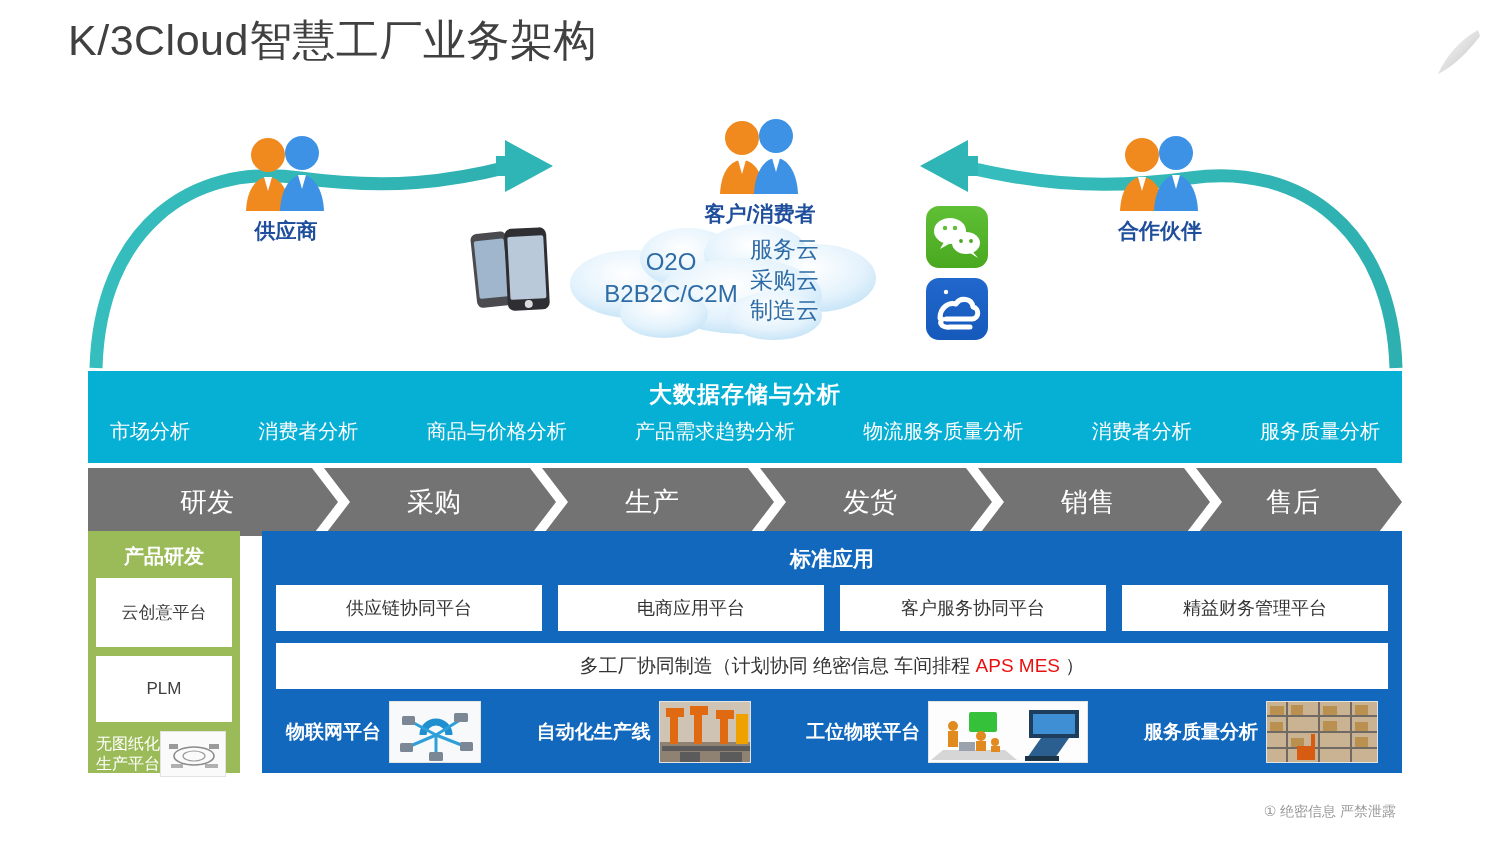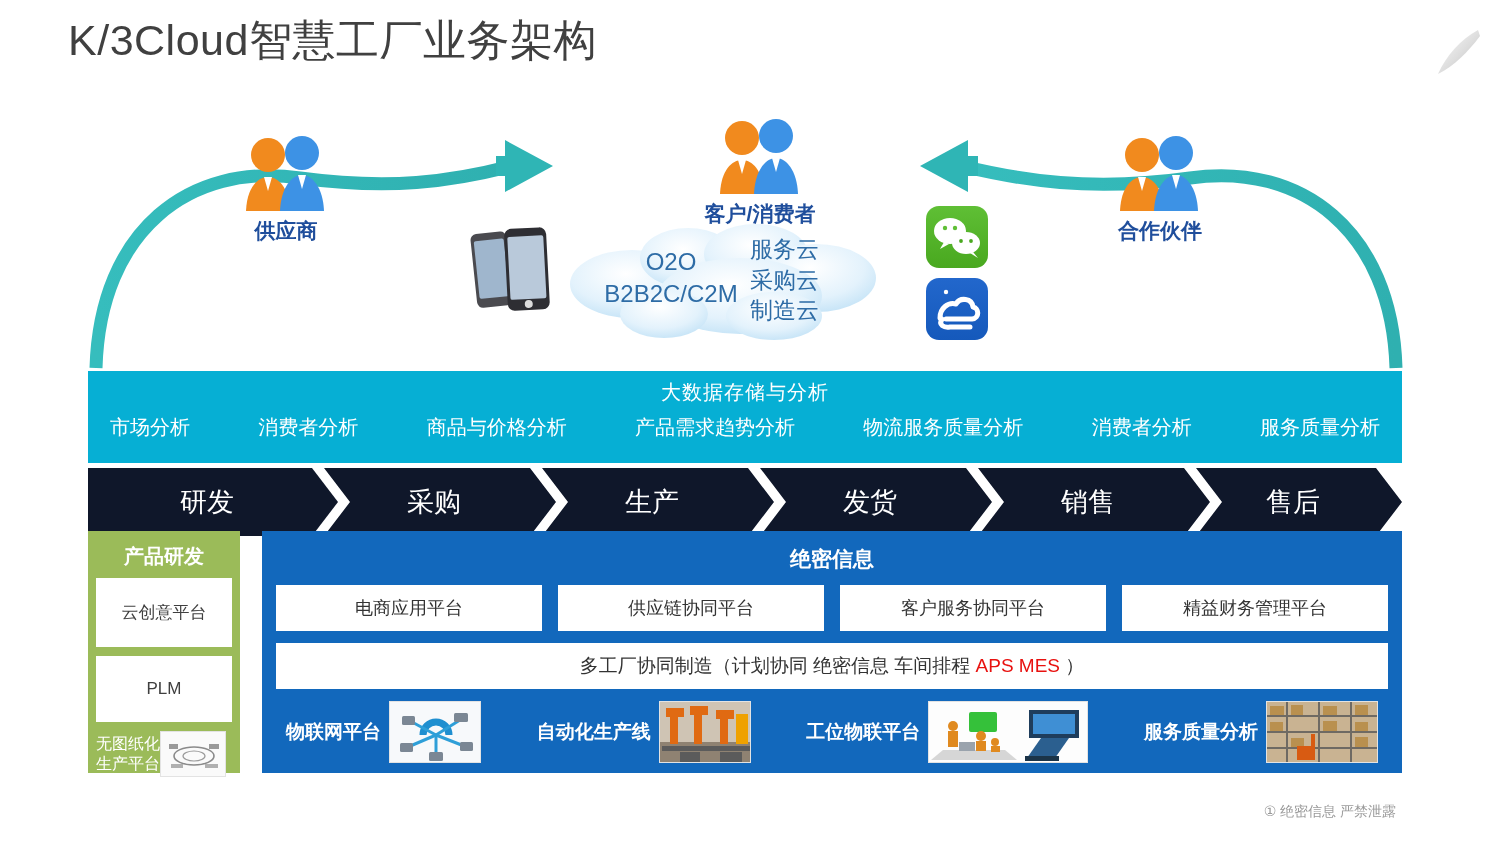--- a/index.html
+++ b/index.html
@@ -55,32 +55,32 @@
   .appicon { position:absolute; width:62px; height:62px; border-radius:13px; }
   .wechat { left: 926px; top: 206px; background: linear-gradient(#5fbf35,#49a81f); }
   .kcloud { left: 926px; top: 278px; background: linear-gradient(#2267cc,#1559bb); }
 
   
   .bigdata {
     position:absolute; left:88px; top:371px; width:1314px; height:92px;
     background:#06afd4; color:#fff;
   }
   .bigdata .bd-title {
-    text-align:center; font-size:20px; font-weight:400; padding-top:8px; letter-spacing:1px;
+    text-align:center; font-size:23px; font-weight:700; padding-top:8px; letter-spacing:1px;
   }
   .bigdata .bd-items {
     display:flex; justify-content:space-between; align-items:center;
     padding: 8px 22px 0 22px; font-size:20px;
   }
   .bigdata .bd-items span { white-space:nowrap; }
 
   
   .process { position:absolute; left:88px; top:468px; width:1314px; height:50px; }
   .chev {
-    position:absolute; top:0; height:68px; background:#0f172a;
+    position:absolute; top:0; height:68px; background:#737373;
     display:flex; align-items:center; justify-content:center;
     color:#fff; font-size:27px; font-weight:400;
   }
   .chev.first { clip-path: polygon(0 0, calc(100% - 26px) 0, 100% 50%, calc(100% - 26px) 100%, 0 100%); }
   .chev.mid   { clip-path: polygon(0 0, calc(100% - 26px) 0, 100% 50%, calc(100% - 26px) 100%, 0 100%, 26px 50%); }
   .chev span { transform: translateX(-6px); }
 
   
   .green-panel {
     position:absolute; left:88px; top:531px; width:152px; height:242px;
@@ -319,25 +319,25 @@
           <rect x="8" y="12" width="9" height="5" fill="#9a9a9a"></rect>
           <rect x="48" y="12" width="10" height="5" fill="#9a9a9a"></rect>
           <rect x="10" y="32" width="12" height="4" fill="#b0b0b0"></rect>
           <rect x="44" y="32" width="13" height="4" fill="#b0b0b0"></rect>
         </svg>
       </div>
     </div>
   </div>
 
   <div class="blue-panel">
-    <div class="bp-title">绝密信息</div>
+    <div class="bp-title">标准应用</div>
 
     <div class="bp-row1">
+      <div class="cell">供应链协同平台</div>
       <div class="cell">电商应用平台</div>
-      <div class="cell">供应链协同平台</div>
       <div class="cell">客户服务协同平台</div>
       <div class="cell">精益财务管理平台</div>
     </div>
 
     <div class="bp-row2">
       <span>多工厂协同制造（计划协同  绝密信息  车间排程  </span><span class="hot">APS  MES</span><span>  ）</span>
     </div>
 
     <div class="bp-row3">
 

